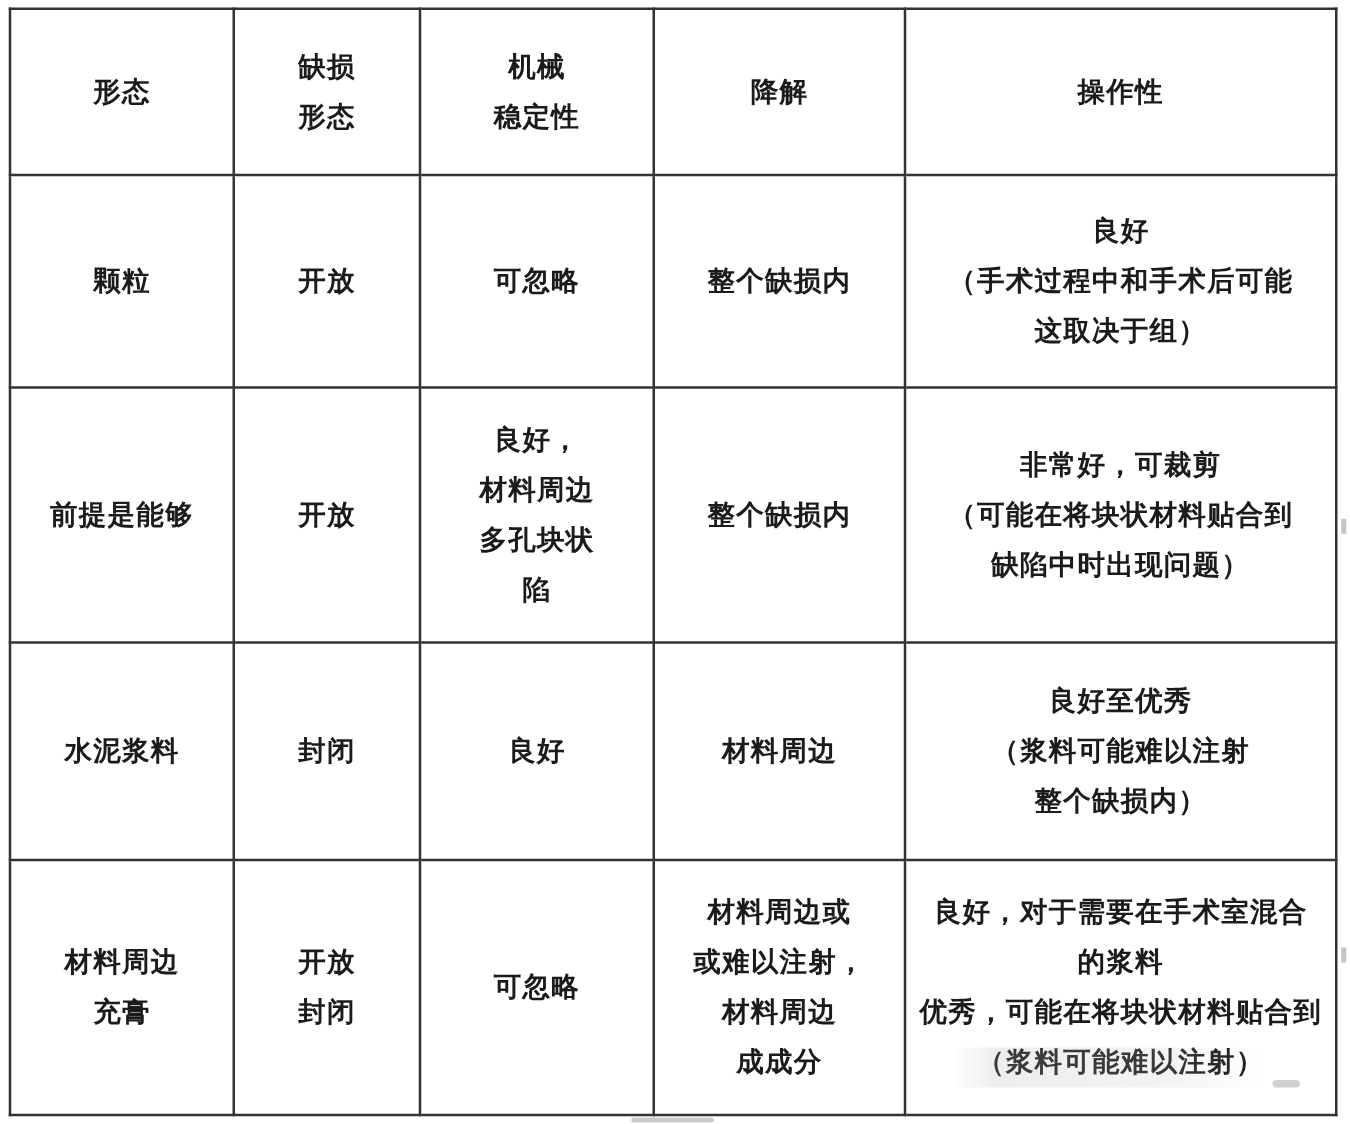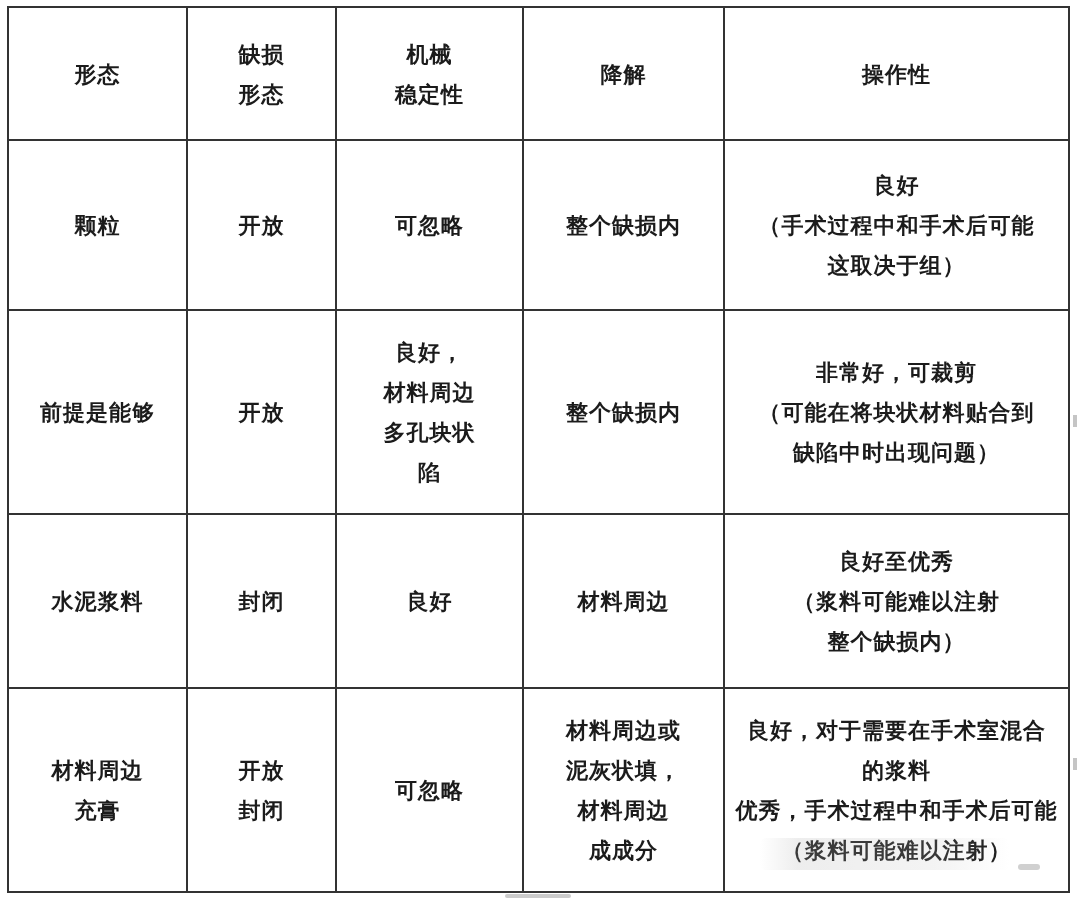--- a/index.html
+++ b/index.html
@@ -181,28 +181,28 @@
           </td>
           <td>
             <span class="cell-line">开放</span>
             <span class="cell-line">封闭</span>
           </td>
           <td>
             <span class="cell-line">可忽略</span>
           </td>
           <td>
             <span class="cell-line">材料周边或</span>
-            <span class="cell-line">泥灰状填，</span>
+            <span class="cell-line">或难以注射，</span>
             <span class="cell-line">材料周边</span>
             <span class="cell-line">成成分</span>
           </td>
           <td>
             <span class="cell-line">良好，对于需要在手术室混合</span>
             <span class="cell-line">的浆料</span>
-            <span class="cell-line">优秀，手术过程中和手术后可能</span>
+            <span class="cell-line">优秀，可能在将块状材料贴合到</span>
             <span class="cell-line">（浆料可能难以注射）</span>
           </td>
         </tr>
       </tbody>
   </table>
   <div class="smudge smudge-a"></div>
   <div class="smudge smudge-b"></div>
   <div class="smudge smudge-c"></div>
   <div class="smudge smudge-d"></div>
   <div class="smudge smudge-e"></div>

